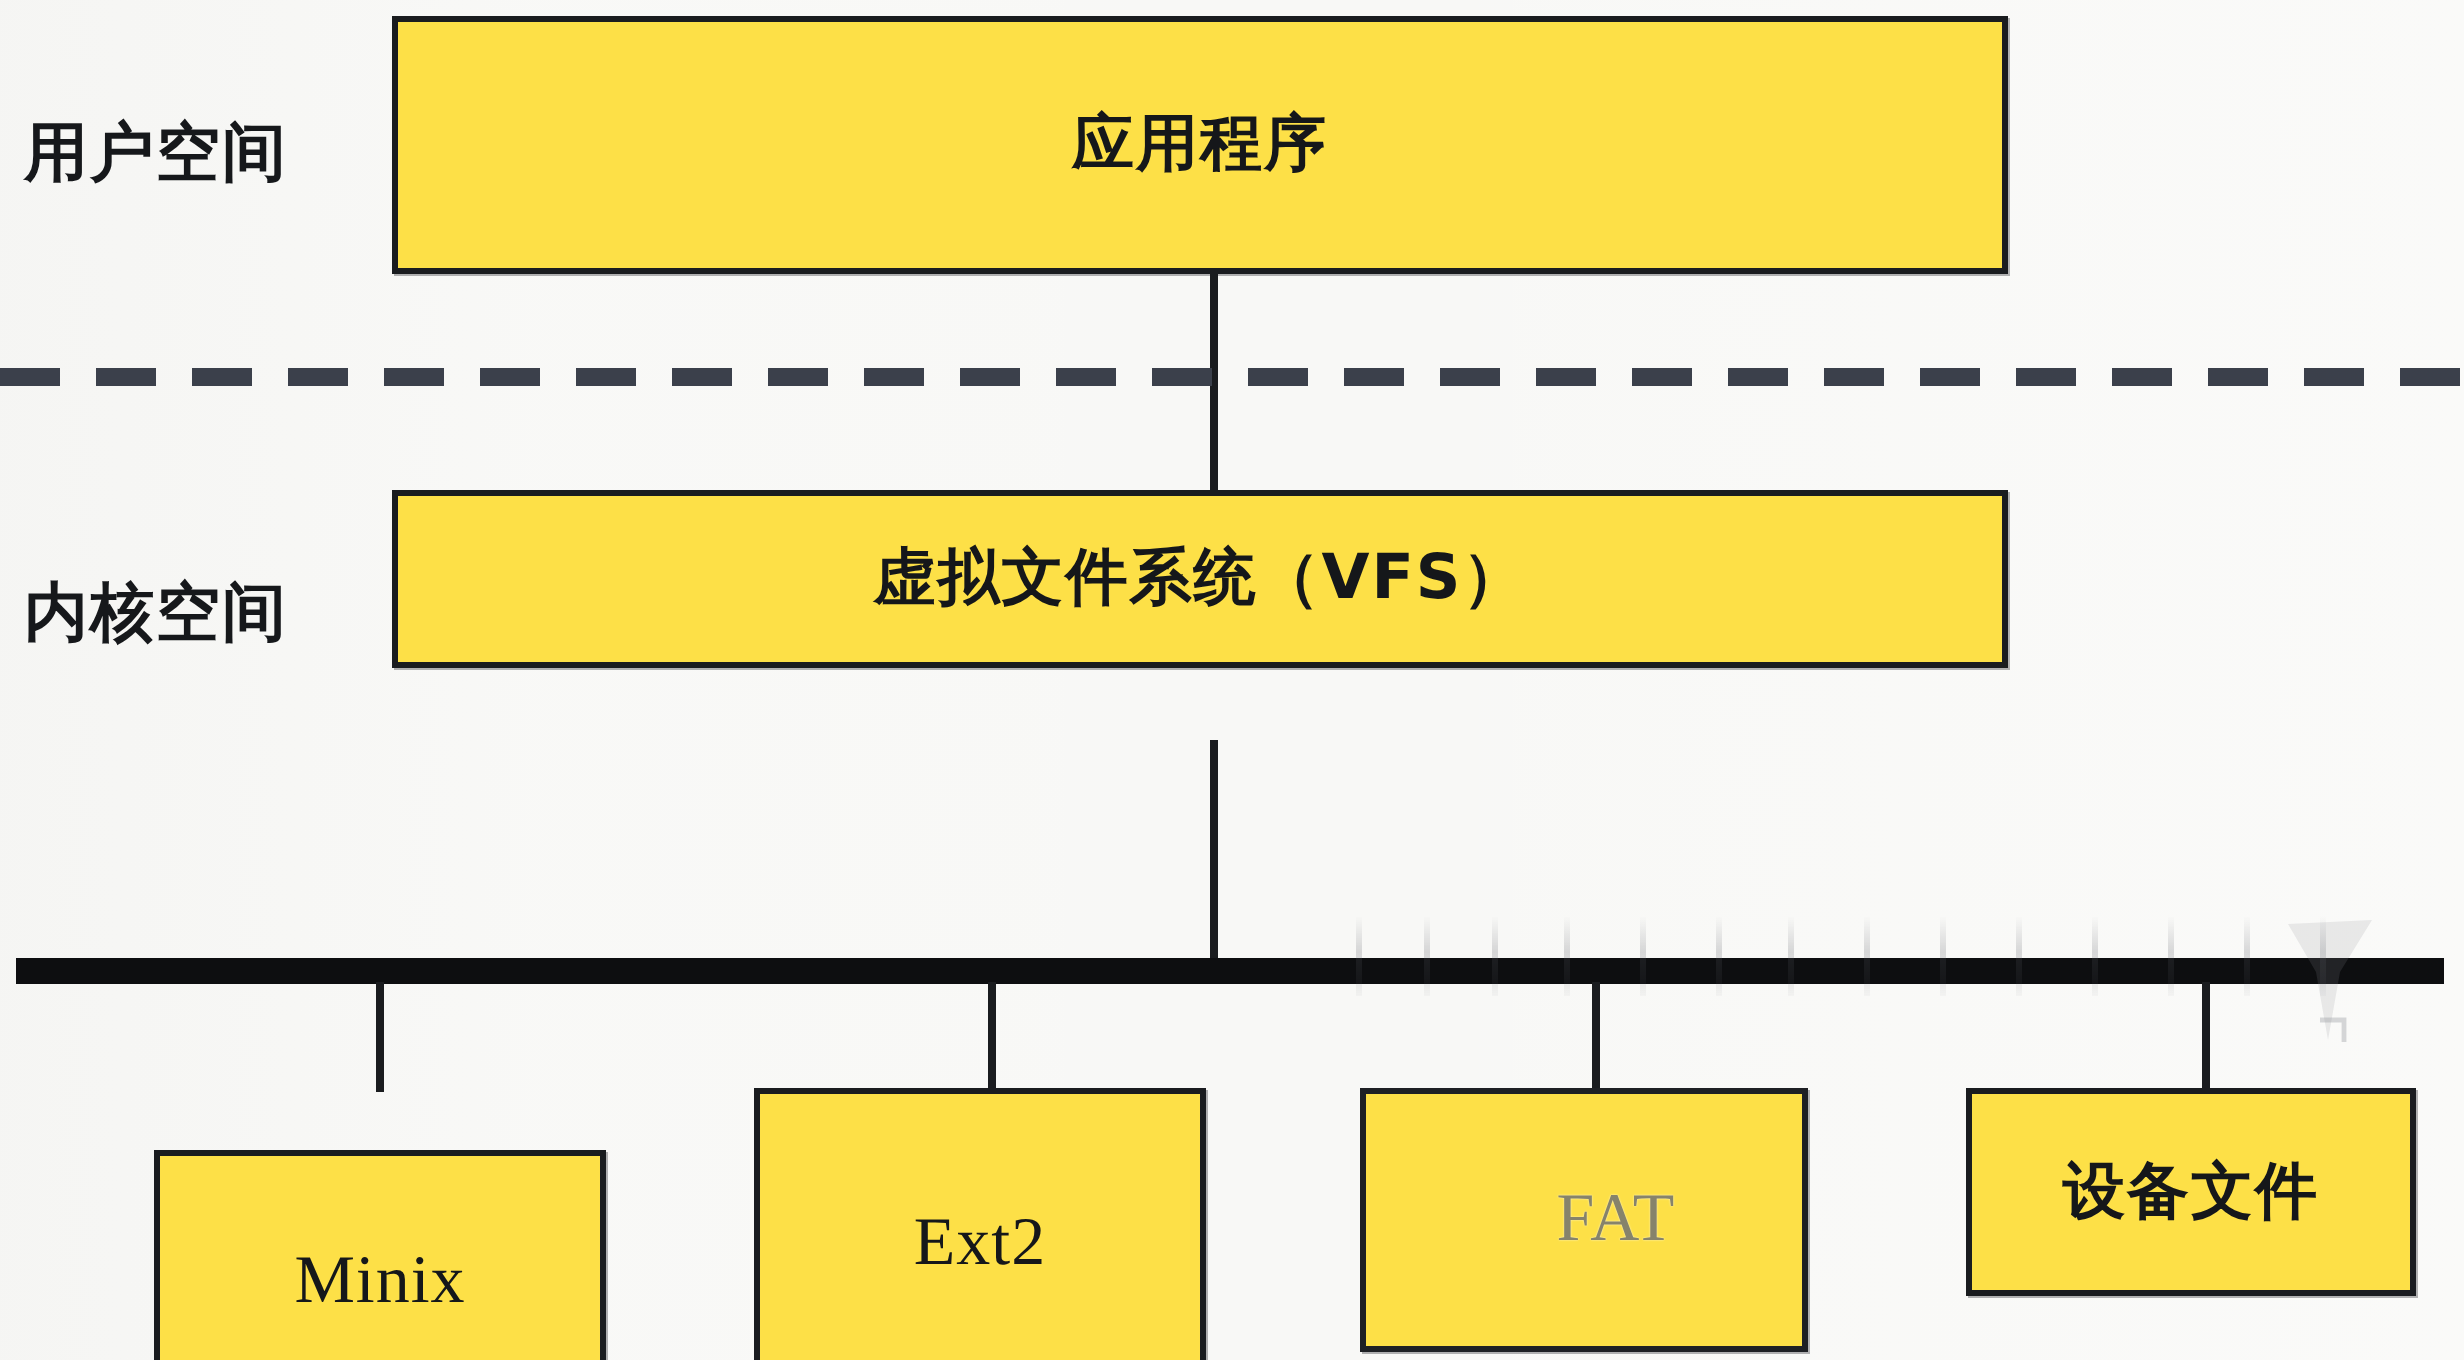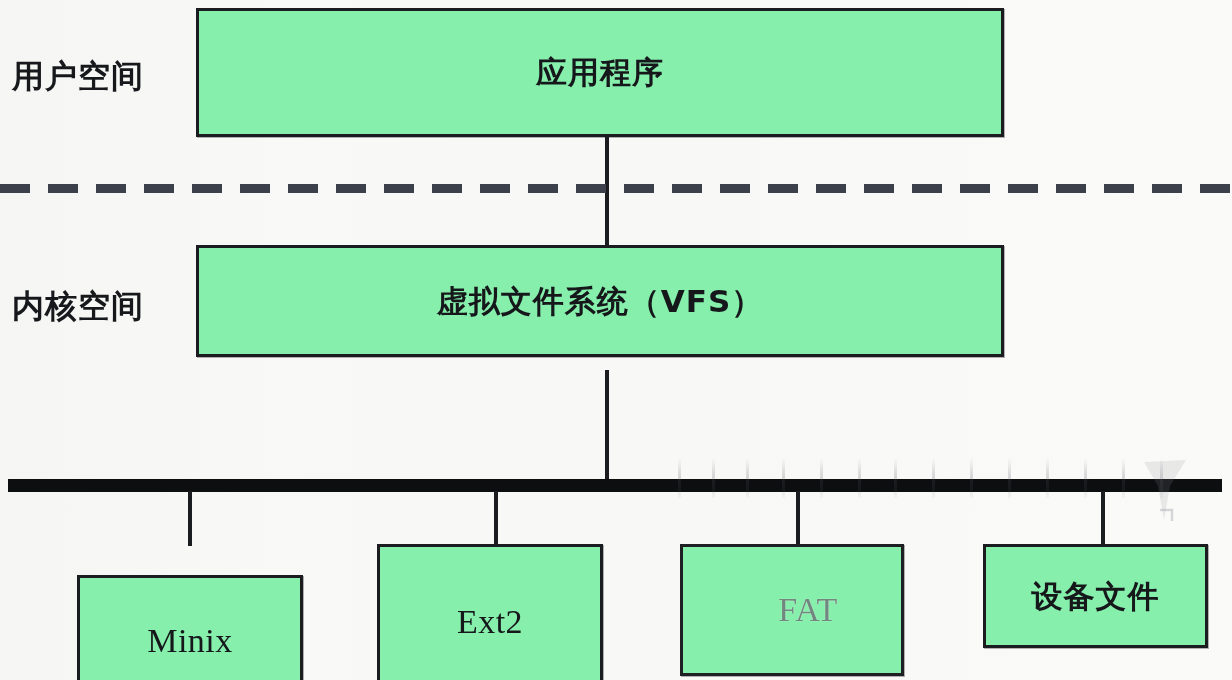--- a/index.html
+++ b/index.html
@@ -39,21 +39,21 @@
     white-space: nowrap;
     line-height: 1;
   }
   #label-user-space { left: 12px; top: 60px; }
   #label-kernel-space { left: 12px; top: 290px; }
 
   .node-box {
     position: absolute;
     box-sizing: border-box;
     border: 3px solid #1a1c1f;
-    background: #86efac;
+    background: #fde047;
     display: flex;
     align-items: center;
     justify-content: center;
     box-shadow: 1px 1px 0 rgba(40,40,45,0.35);
   }
   .node-label {
     font-family: "DejaVu Sans", "Liberation Sans", sans-serif;
     font-size: 31px;
     font-weight: 600;
     color: #15171a;
@@ -62,21 +62,21 @@
     line-height: 1;
   }
   .node-label.latin {
     font-family: "Liberation Serif", "DejaVu Serif", serif;
     font-weight: 400;
     font-size: 34px;
     letter-spacing: 0.5px;
   }
 
   #box-application { left: 196px; top: 8px; width: 808px; height: 129px; }
-  #box-vfs        { left: 196px; top: 245px; width: 808px; height: 112px; }
+  #box-vfs        { left: 196px; top: 245px; width: 808px; height: 89px; }
 
   #box-minix  { left: 77px;  top: 544px; width: 226px; height: 132px; margin-top: 31px; }
   #box-ext2   { left: 377px; top: 544px; width: 226px; height: 156px; }
   #box-fat    { left: 680px; top: 544px; width: 224px; height: 132px; padding-left: 32px; }
   #box-devfile{ left: 983px; top: 544px; width: 225px; height: 104px; }
 
   
   #label-fat {
     color: #6c6f74;
     opacity: 0.82;

